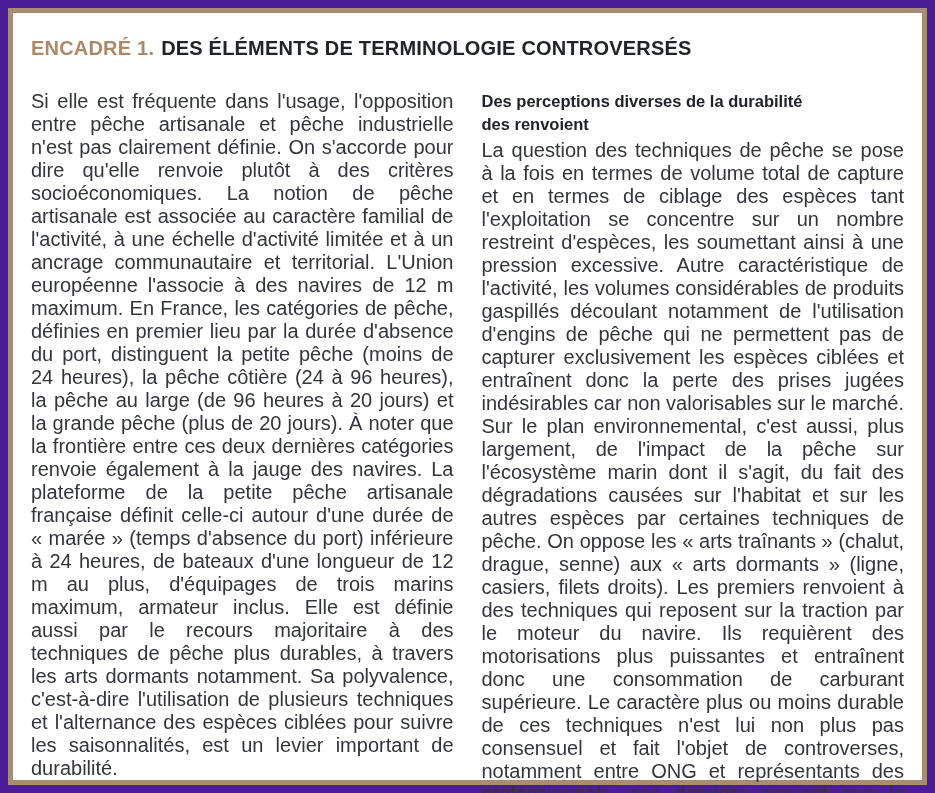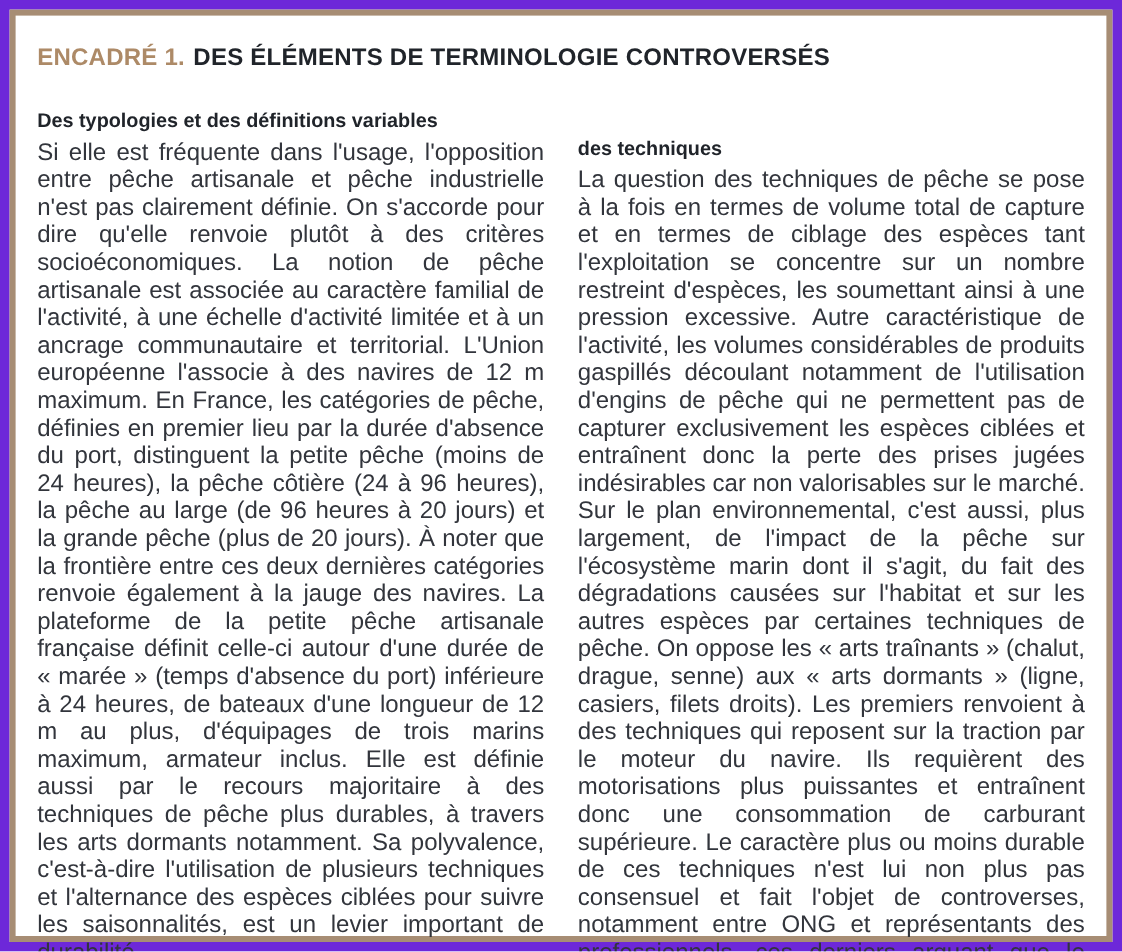--- a/index.html
+++ b/index.html
@@ -5,21 +5,21 @@
   html, body {
     margin: 0;
     padding: 0;
     background: #ffffff;
     font-family: "Liberation Sans", sans-serif;
   }
   .page {
     position: relative;
     width: 935px;
     height: 793px;
-    background: #6d28d9;
+    background: #4c1d95;
     overflow: hidden;
   }
   .encadre-box {
     position: absolute;
     left: 8px;
     top: 8px;
     width: 919px;
     height: 777px;
     box-sizing: border-box;
     border: 5px solid #a78d74;
@@ -68,27 +68,26 @@
 <div class="page">
   <div class="encadre-box">
 
     <div class="box-title">
       <span class="box-label">ENCADRÉ 1.</span><span class="box-title-text">DES ÉLÉMENTS DE TERMINOLOGIE CONTROVERSÉS</span>
     </div>
 
     <div class="columns">
 
       <div class="col">
-        <h3 class="col-heading">Des typologies et des définitions variables</h3>
         <p class="col-body">Si elle est fréquente dans l'usage, l'opposition entre pêche artisanale et pêche industrielle n'est pas clairement définie. On s'accorde pour dire qu'elle renvoie plutôt à des critères socioéconomiques. La notion de pêche artisanale est associée au caractère familial de l'activité, à une échelle d'activité limitée et à un ancrage communautaire et territorial. L'Union européenne l'associe à des navires de 12 m maximum. En France, les catégories de pêche, définies en premier lieu par la durée d'absence du port, distinguent la petite pêche (moins de 24 heures), la pêche côtière (24 à 96 heures), la pêche au large (de 96 heures à 20 jours) et la grande pêche (plus de 20 jours). À noter que la frontière entre ces deux dernières catégories renvoie également à la jauge des navires. La plateforme de la petite pêche artisanale française définit celle-ci autour d'une durée de « marée » (temps d'absence du port) inférieure à 24 heures, de bateaux d'une longueur de 12 m au plus, d'équipages de trois marins maximum, armateur inclus. Elle est définie aussi par le recours majoritaire à des techniques de pêche plus durables, à travers les arts dormants notamment. Sa polyvalence, c'est-à-dire l'utilisation de plusieurs techniques et l'alternance des espèces ciblées pour suivre les saisonnalités, est un levier important de durabilité.</p>
       </div>
 
       <div class="col">
         <h3 class="col-heading">
-          <br>
-          <span>des techniques</span>
+          <span>Des perceptions diverses de la durabilité</span><br>
+          <span>des renvoient</span>
         </h3>
         <p class="col-body">La question des techniques de pêche se pose à la fois en termes de volume total de capture et en termes de ciblage des espèces tant l'exploitation se concentre sur un nombre restreint d'espèces, les soumettant ainsi à une pression excessive. Autre caractéristique de l'activité, les volumes considérables de produits gaspillés découlant notamment de l'utilisation d'engins de pêche qui ne permettent pas de capturer exclusivement les espèces ciblées et entraînent donc la perte des prises jugées indésirables car non valorisables sur le marché. Sur le plan environnemental, c'est aussi, plus largement, de l'impact de la pêche sur l'écosystème marin dont il s'agit, du fait des dégradations causées sur l'habitat et sur les autres espèces par certaines techniques de pêche. On oppose les « arts traînants » (chalut, drague, senne) aux « arts dormants » (ligne, casiers, filets droits). Les premiers renvoient à des techniques qui reposent sur la traction par le moteur du navire. Ils requièrent des motorisations plus puissantes et entraînent donc une consommation de carburant supérieure. Le caractère plus ou moins durable de ces techniques n'est lui non plus pas consensuel et fait l'objet de controverses, notamment entre ONG et représentants des professionnels, ces derniers arguant que le caractère durable d'une technique dépend de l'environnement dans lequel elle est utilisée.</p>
       </div>
 
     </div>
   </div>
 </div>
 
 </body></html>

